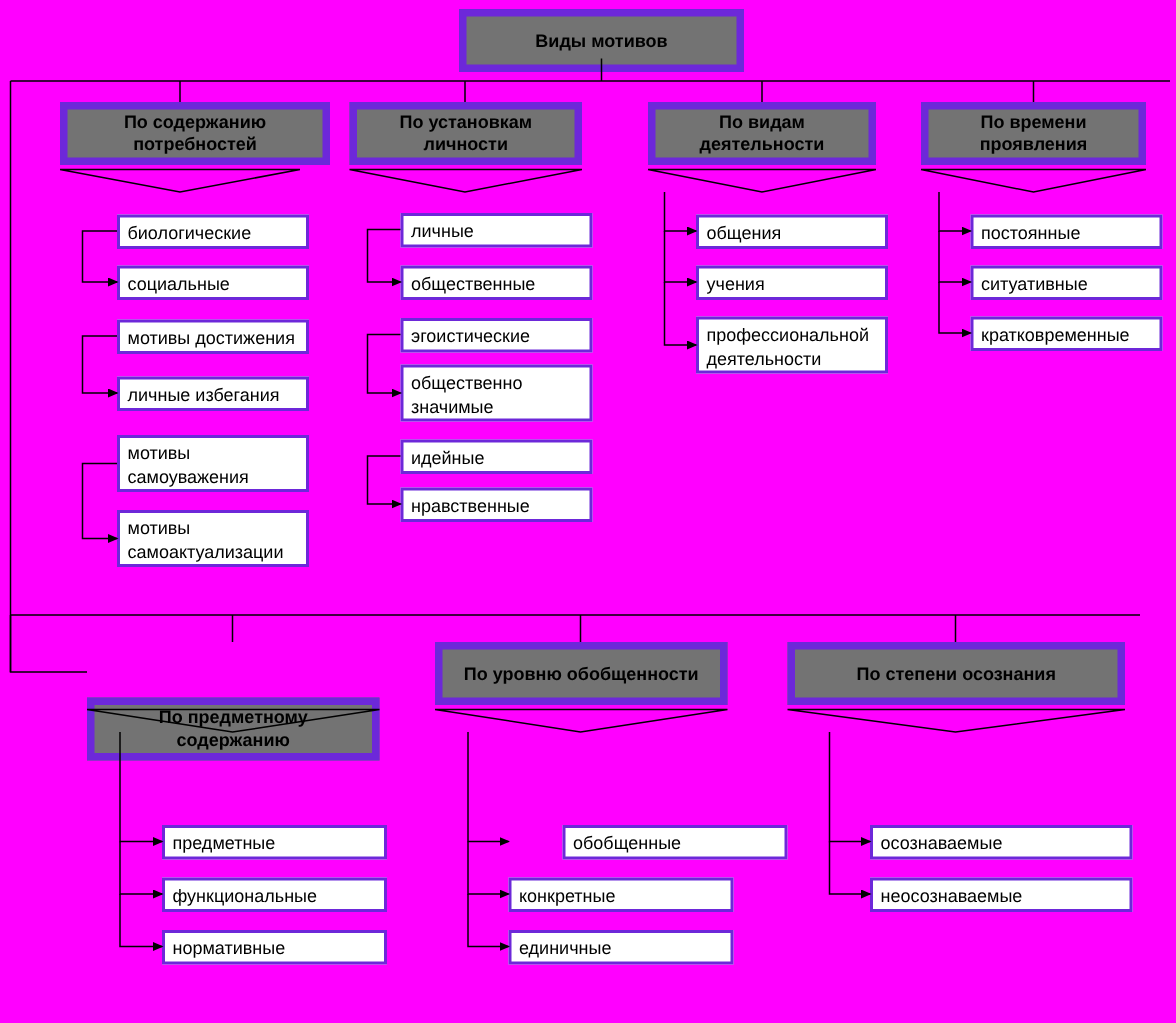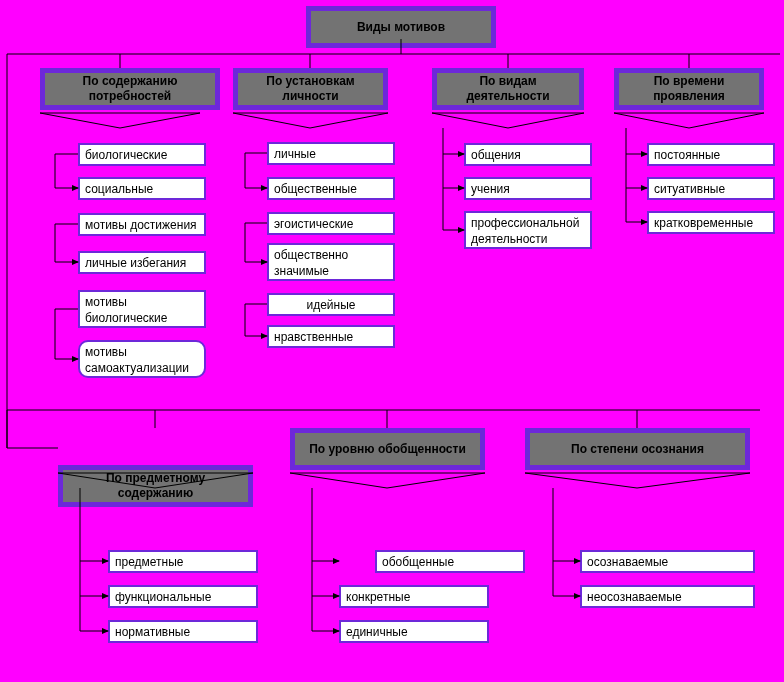--- a/index.html
+++ b/index.html
@@ -49,28 +49,28 @@
 
 <div class="box" style="left:40px;  top:68px;  width:180px; height:42px; font-weight:bold;">По содержанию потребностей</div>
 <div class="box" style="left:233px; top:68px;  width:155px; height:42px; font-weight:bold;">По установкам личности</div>
 <div class="box" style="left:432px; top:68px;  width:152px; height:42px; font-weight:bold;">По видам деятельности</div>
 <div class="box" style="left:614px; top:68px;  width:150px; height:42px; font-weight:bold;">По времени проявления</div>
 
 <div class="item" style="left:78px; top:143px; width:128px; height:23px;">биологические</div>
 <div class="item" style="left:78px; top:177px; width:128px; height:23px;">социальные</div>
 <div class="item" style="left:78px; top:213px; width:128px; height:23px;">мотивы достижения</div>
 <div class="item" style="left:78px; top:251px; width:128px; height:23px;">личные избегания</div>
-<div class="item" style="left:78px; top:290px; width:128px; height:38px;">мотивы биологические</div>
-<div class="item" style="left:78px; top:340px; width:128px; height:38px;border-radius:10px;">мотивы самоактуализации</div>
+<div class="item" style="left:78px; top:290px; width:128px; height:38px;">мотивы самоуважения</div>
+<div class="item" style="left:78px; top:340px; width:128px; height:38px;">мотивы самоактуализации</div>
 
 <div class="item" style="left:267px; top:142px; width:128px; height:23px;">личные</div>
 <div class="item" style="left:267px; top:177px; width:128px; height:23px;">общественные</div>
 <div class="item" style="left:267px; top:212px; width:128px; height:23px;">эгоистические</div>
 <div class="item" style="left:267px; top:243px; width:128px; height:38px;">общественно значимые</div>
-<div class="item" style="left:267px; top:293px; width:128px; height:23px;text-align:center;">идейные</div>
+<div class="item" style="left:267px; top:293px; width:128px; height:23px;">идейные</div>
 <div class="item" style="left:267px; top:325px; width:128px; height:23px;">нравственные</div>
 
 <div class="item" style="left:464px; top:143px; width:128px; height:23px;">общения</div>
 <div class="item" style="left:464px; top:177px; width:128px; height:23px;">учения</div>
 <div class="item" style="left:464px; top:211px; width:128px; height:38px;">профессиональной деятельности</div>
 
 <div class="item" style="left:647px; top:143px; width:128px; height:23px;">постоянные</div>
 <div class="item" style="left:647px; top:177px; width:128px; height:23px;">ситуативные</div>
 <div class="item" style="left:647px; top:211px; width:128px; height:23px;">кратковременные</div>
 

